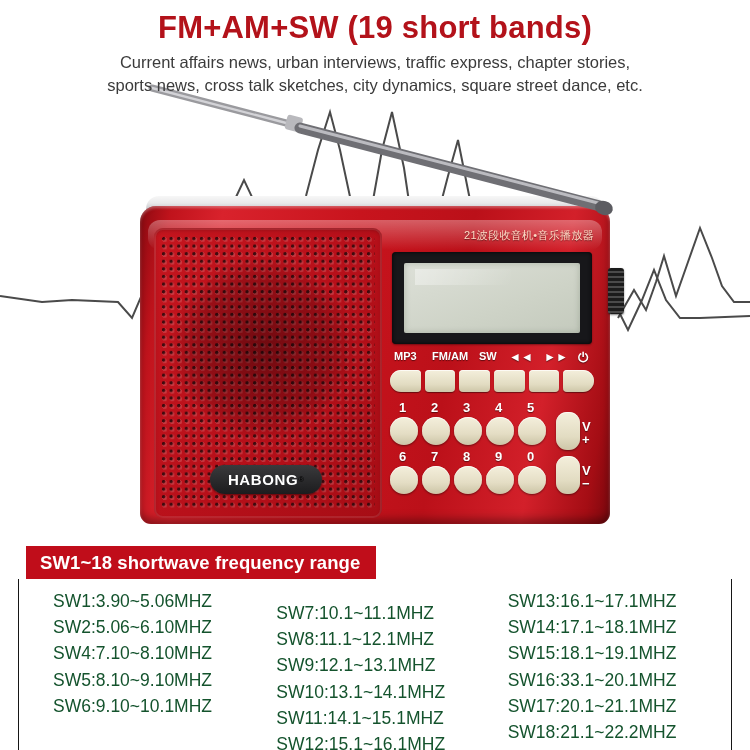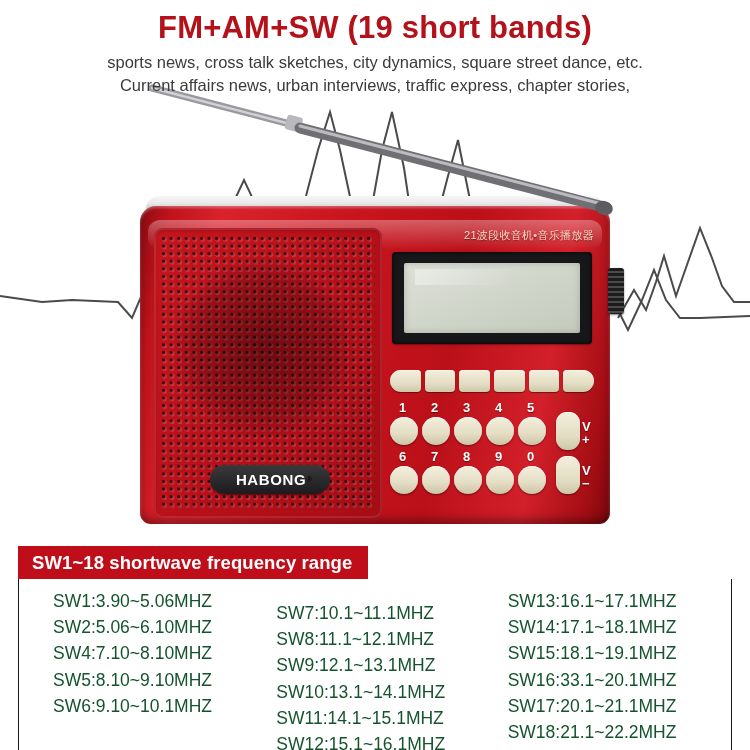--- a/index.html
+++ b/index.html
@@ -39,21 +39,21 @@
     background-image:
       radial-gradient(circle at 2.6px 2.6px, rgba(25,0,2,.78) 1.45px, rgba(0,0,0,0) 1.9px),
       radial-gradient(circle at 2.6px 2.6px, rgba(255,255,255,.16) 2.2px, rgba(0,0,0,0) 2.6px);
     background-size:7.6px 7.6px, 7.6px 7.6px;
     background-position:0 0, 1px 1px;}
   .grille-core{position:absolute;left:22px;top:34px;width:172px;height:172px;
     background:radial-gradient(ellipse at center, rgba(0,0,0,.40) 0%, rgba(0,0,0,.20) 55%, rgba(0,0,0,0) 76%);
     transform:rotate(45deg);border-radius:12px;}
   .logo-badge{position:absolute;left:56px;top:237px;width:112px;height:29px;border-radius:15px;
     background:linear-gradient(180deg,#3a3a3c,#1c1c1e);display:flex;align-items:center;
-    justify-content:center;box-shadow:0 1px 2px rgba(0,0,0,.5);padding-left:8px;}
+    justify-content:center;box-shadow:0 1px 2px rgba(0,0,0,.5);}
   .logo-badge span{color:#fff;font-size:15px;font-weight:bold;letter-spacing:.6px;}
   .logo-badge sup{font-size:8px;}
 
   
   .ctrl{position:absolute;left:248px;top:18px;width:208px;height:296px;}
   .cn-line{position:absolute;left:2px;top:4px;width:204px;text-align:right;
     color:#ffd9c4;font-size:11px;letter-spacing:.3px;white-space:nowrap;
     text-shadow:0 1px 1px rgba(0,0,0,.45);}
 
   .lcd-bezel{position:absolute;left:4px;top:28px;width:200px;height:92px;border-radius:4px;
@@ -91,21 +91,21 @@
 
   .knob{position:absolute;left:468px;top:72px;width:16px;height:46px;z-index:3;
     background:repeating-linear-gradient(180deg,#1b1b1b 0 3px,#4a4a4a 3px 5px);
     border-radius:3px;box-shadow:0 1px 2px rgba(0,0,0,.5);}
 
   
   .antenna{position:absolute;left:0;top:0;width:750px;height:750px;z-index:5;pointer-events:none;}
 
   
   .freq-block{position:absolute;left:18px;top:546px;width:714px;z-index:7;}
-  .freq-head{width:350px;height:33px;background:#c00d1a;display:flex;align-items:center;}
+  .freq-head{width:350px;height:33px;background:#c00d1a;display:flex;align-items:center;margin-left:8px;}
   .freq-head span{color:#fff;font-size:18.5px;font-weight:bold;padding-left:14px;letter-spacing:.1px;}
   .freq-table{border:1.5px solid #161616;border-top:none;margin-top:0;
     display:grid;grid-template-columns:1fr 1fr 1fr;padding:9px 0 11px 0;}
   .freq-col{padding-left:34px;}
   .freq-col.c2{padding-left:20px;margin-top:12px;}
   .freq-col.c3{padding-left:14px;}
   .freq-item{font-size:17.5px;color:#14532d;line-height:26.2px;white-space:nowrap;}
 </style>
 </head>
 <body>
@@ -116,22 +116,22 @@
             352,206 362,250 372,206 382,150 392,112 404,168 412,222 424,268 436,222 448,176
             458,140 468,190 478,240 492,286 512,318"></polyline>
   <polyline fill="none" stroke="#4a4a4a" stroke-width="2" points="618,318 634,290 646,310 656,282 664,256 676,296 688,262 700,228 712,258 722,286
             734,302 750,302"></polyline>
   <polyline fill="none" stroke="#4a4a4a" stroke-width="2" points="612,298 628,330 642,300 654,270 666,300 680,318 700,318 750,316"></polyline>
 </svg>
 
 <div class="headings">
   <div class="title">FM+AM+SW (19 short bands)</div>
   <div class="subtitle">
+    <span>Current affairs news, urban interviews, traffic express, chapter stories,</span>
     <span>sports news, cross talk sketches, city dynamics, square street dance, etc.</span>
-    <span>Current affairs news, urban interviews, traffic express, chapter stories,</span>
   </div>
 </div>
 
 <div class="radio">
   <div class="chrome-top"></div>
   <div class="body-shell">
     <div class="gloss"></div>
 
     <div class="spk-panel">
       <div class="grille"></div>
@@ -142,20 +142,28 @@
       </div>
     </div>
 
     <div class="ctrl">
       <div class="cn-line">21波段收音机•音乐播放器</div>
 
       <div class="lcd-bezel">
         <div class="lcd"></div>
       </div>
 
+      <div class="fn-labels">
+        <div style="left:4px;">MP3</div>
+        <div style="left:42px;">FM/AM</div>
+        <div style="left:89px;">SW</div>
+        <div style="left:119px;font-size:12px;">◄◄</div>
+        <div style="left:154px;font-size:12px;">►►</div>
+        <div style="left:188px;font-size:13px;">⏻</div>
+      </div>
 
       <div class="fn-row">
         <div class="fn-key first"></div>
         <div class="fn-key"></div>
         <div class="fn-key"></div>
         <div class="fn-key"></div>
         <div class="fn-key"></div>
         <div class="fn-key last"></div>
       </div>
 

